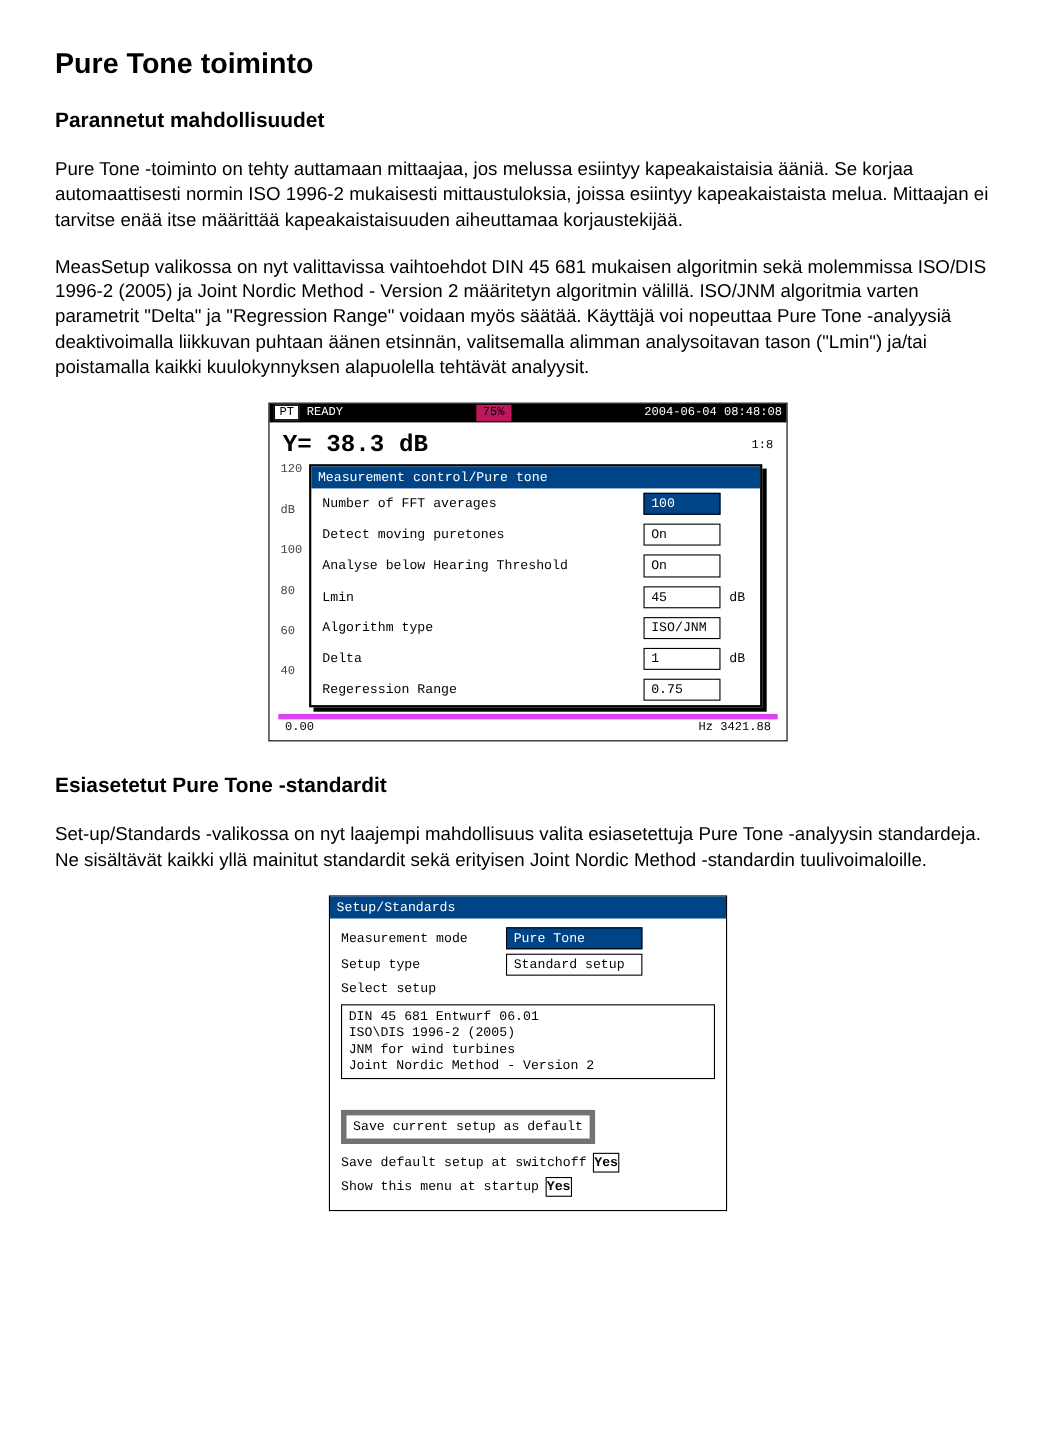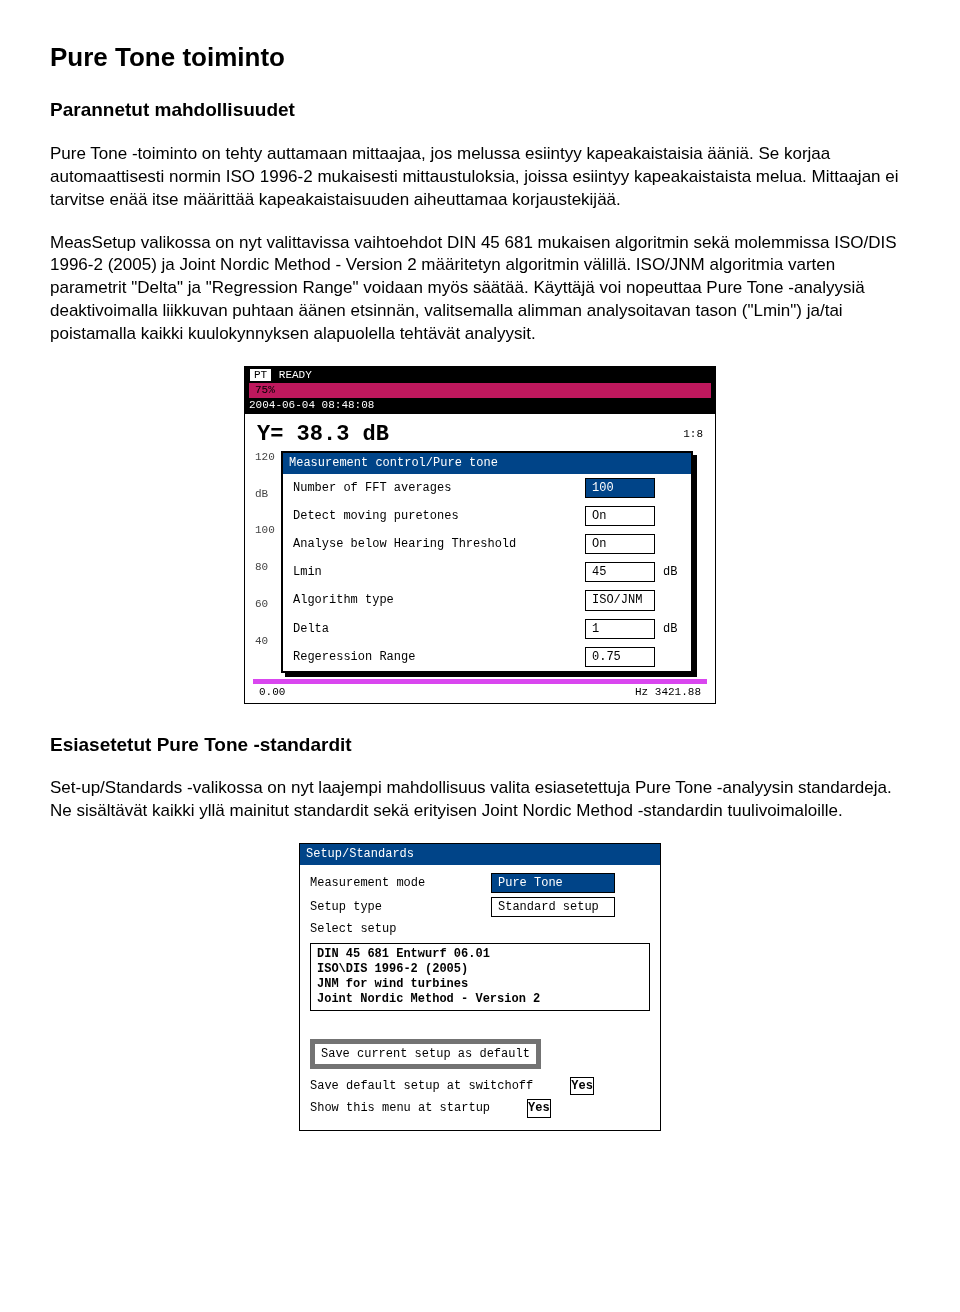--- a/index.html
+++ b/index.html
@@ -35,21 +35,20 @@
   }
   
   .ss1 { width: 470px; }
   .ss1-top {
     display: flex;
     background: #000;
     color: #fff;
     font-size: 11px;
     padding: 1px 4px;
     justify-content: space-between;
-    flex-direction: column;
   }
   .ss1-top .pt { background: #fff; color:#000; padding:0 4px; border:1px solid #000;}
   .ss1-top .pct { background:#be185d;color:#000;padding:0 6px;}
   .ss1-body { position: relative; padding: 4px 8px 2px 8px; }
   .ss1-y { font-size: 22px; font-weight: bold; margin: 2px 4px 0 4px; display:flex; justify-content:space-between; align-items:center;}
   .ss1-y .scale{font-size:11px;font-weight:normal;}
   .ss1-axis { position:absolute; left:10px; top:36px; font-size:11px; color:#444;}
   .ss1-axis div{margin-bottom:22px;}
   .ss1-dialog {
     margin: 2px 14px 6px 28px;
@@ -69,25 +68,25 @@
   .ss1-val.hl { background:#004488; color:#fff;}
   .ss1-unit{font-size:12px;margin-left:8px;min-width:18px;}
   .ss1-left{flex:1;}
   .ss1-right{display:flex;align-items:center;}
   .ss1-bottom { display:flex; justify-content:space-between; font-size:11px; padding:1px 6px; border-top:5px solid #d946ef;}
   .ss1-bbar { display:flex; background:#000; color:#fff; font-size:11px; padding:1px 6px; justify-content:space-between;}
   
   .ss2 { width: 360px; }
   .ss2-title { background:#004488; color:#fff; padding:2px 6px; font-size:12px;}
   .ss2-body { padding: 6px 10px 10px 10px; font-size:12px;}
-  .ss2-row { display:flex; align-items:center; padding:2px 0;gap:31px;}
+  .ss2-row { display:flex; align-items:center; padding:2px 0;}
   .ss2-label{ width:150px;}
   .ss2-val{ border:1px solid #000; padding:1px 6px; min-width:110px;}
   .ss2-val.hl{ background:#004488;color:#fff;}
-  .ss2-list { border:1px solid #000; margin:4px 0 24px 0; padding:3px 6px; line-height:1.25;font-weight:bold;}
+  .ss2-list { border:1px solid #000; margin:4px 0 24px 0; padding:3px 6px; line-height:1.25;}
   .ss2-btn { border:5px solid #737373; padding:2px 6px; display:inline-block; margin-top:4px;}
   .ss2-yn { border:1px solid #000; padding:0 0; margin-left:6px;font-weight:bold;}
 </style>
 </head>
 <body>
 
 <h1>Pure Tone toiminto</h1>
 <h2>Parannetut mahdollisuudet</h2>
 <p>Pure Tone -toiminto on tehty auttamaan mittaajaa, jos melussa esiintyy kapeakaistaisia ääniä. Se korjaa automaattisesti normin ISO 1996-2 mukaisesti mittaustuloksia, joissa esiintyy kapeakaistaista melua. Mittaajan ei tarvitse enää itse määrittää kapeakaistaisuuden aiheuttamaa korjaustekijää.</p>
 <p>MeasSetup valikossa on nyt valittavissa vaihtoehdot DIN 45 681 mukaisen algoritmin sekä molemmissa ISO/DIS 1996-2 (2005) ja Joint Nordic Method - Version 2 määritetyn algoritmin välillä. ISO/JNM algoritmia varten parametrit "Delta" ja "Regression Range" voidaan myös säätää. Käyttäjä voi nopeuttaa Pure Tone -analyysiä deaktivoimalla liikkuvan puhtaan äänen etsinnän, valitsemalla alimman analysoitavan tason ("Lmin") ja/tai poistamalla kaikki kuulokynnyksen alapuolella tehtävät analyysit.</p>

